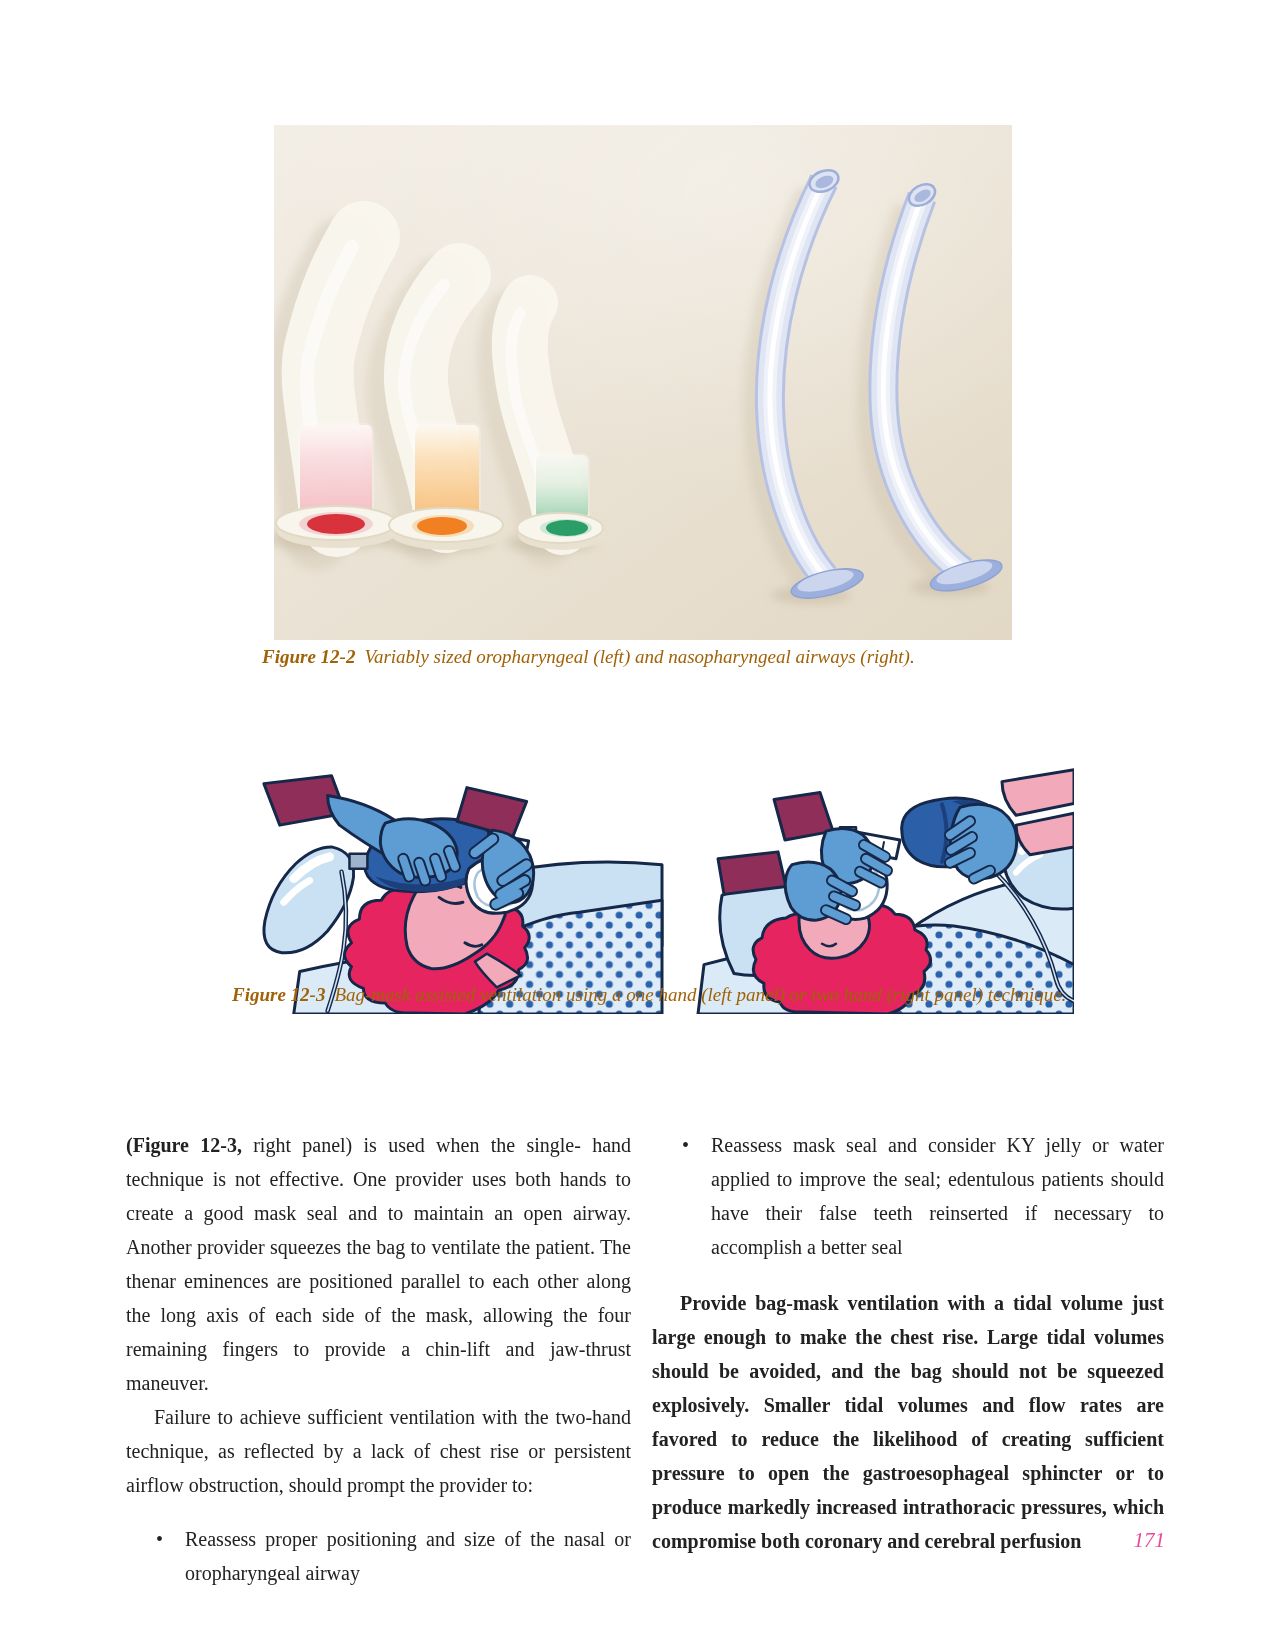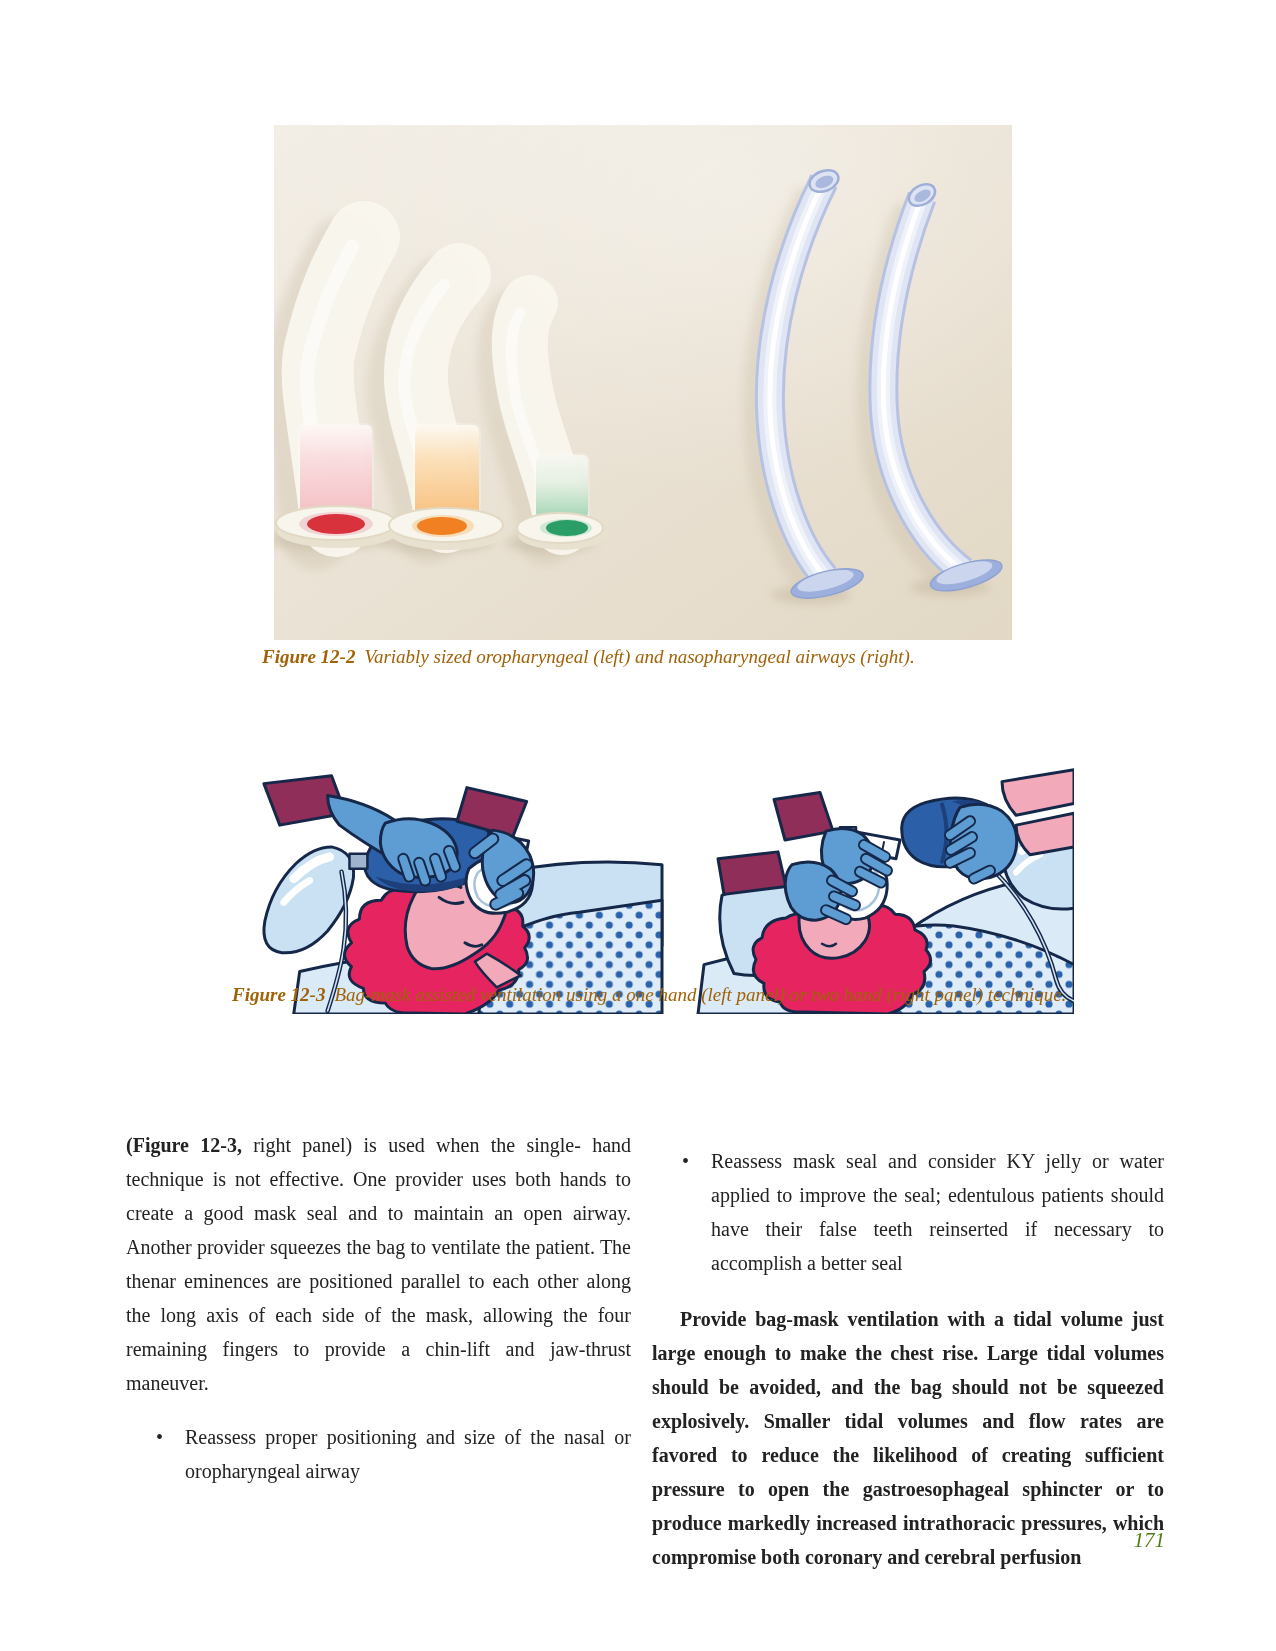--- a/index.html
+++ b/index.html
@@ -16,26 +16,26 @@
   
   #illo{left:236px;top:752px;width:838px;height:262px;display:flex;gap:10px;}
   #illo svg{display:block;}
   
   .col{position:absolute;top:1128px;font-size:20px;line-height:34px;text-align:justify;}
   #colL{left:126px;width:505px;}
   #colR{left:652px;width:512px;}
   .para{margin:0;}
   .para.indent{text-indent:28px;}
   .bullets{margin-top:20px;}
-  #colR .bullets{margin-top:16px;}
+  #colR .bullets{margin-top:0;}
   .bullet{position:relative;padding-left:59px;text-align:justify;}
   .bullet::before{content:"\2022";position:absolute;left:30px;top:0;}
   #colR .para{margin-top:22px;font-weight:bold;}
   #pagenum{left:1040px;top:1528px;width:125px;text-align:right;
-           font-style:italic;font-size:21px;color:#4d7c0f;}
+           font-style:italic;font-size:21px;color:#ec4899;}
   .b{font-weight:700;}
 </style>
 </head>
 <body>
 
 <div id="page">
 
   <div class="abs" id="photo">
     <svg width="738" height="515" viewBox="0 0 738 515">
       <defs>
@@ -283,20 +283,21 @@
       </g>
     </svg>
   </div>
 
   <div class="abs caption" id="cap3">
     <span class="lbl">Figure 12-3</span><span>Bag-mask assisted ventilation using a one hand (left panel) or two hand (right panel) technique.</span>
   </div>
 
   <div class="col" id="colL">
     <p class="para"><span class="b">(Figure 12-3,</span><span> right panel) is used when the single- hand technique is not effective. One provider uses both hands to create a good mask seal and to maintain an open airway. Another provider squeezes the bag to ventilate the patient. The thenar eminences are positioned parallel to each other along the long axis of each side of the mask, allowing the four remaining fingers to provide a chin-lift and jaw-thrust maneuver.</span></p>
+    <p class="para indent">Failure to achieve sufficient ventilation with the two-hand technique, as reflected by a lack of chest rise or persistent airflow obstruction, should prompt the provider to:</p>
     <div class="bullets">
       <div class="bullet"><span>Reassess proper positioning and size of the nasal or oropharyngeal airway</span></div>
     </div>
   </div>
 
   <div class="col" id="colR">
     <div class="bullets">
       <div class="bullet"><span>Reassess mask seal and consider KY jelly or water applied to improve the seal; edentulous patients should have their false teeth reinserted if necessary to accomplish a better seal</span></div>
     </div>
     <p class="para indent">Provide bag-mask ventilation with a tidal volume just large enough to make the chest rise. Large tidal volumes should be avoided, and the bag should not be squeezed explosively. Smaller tidal volumes and flow rates are favored to reduce the likelihood of creating sufficient pressure to open the gastroesophageal sphincter or to produce markedly increased intrathoracic pressures, which compromise both coronary and cerebral perfusion</p>

